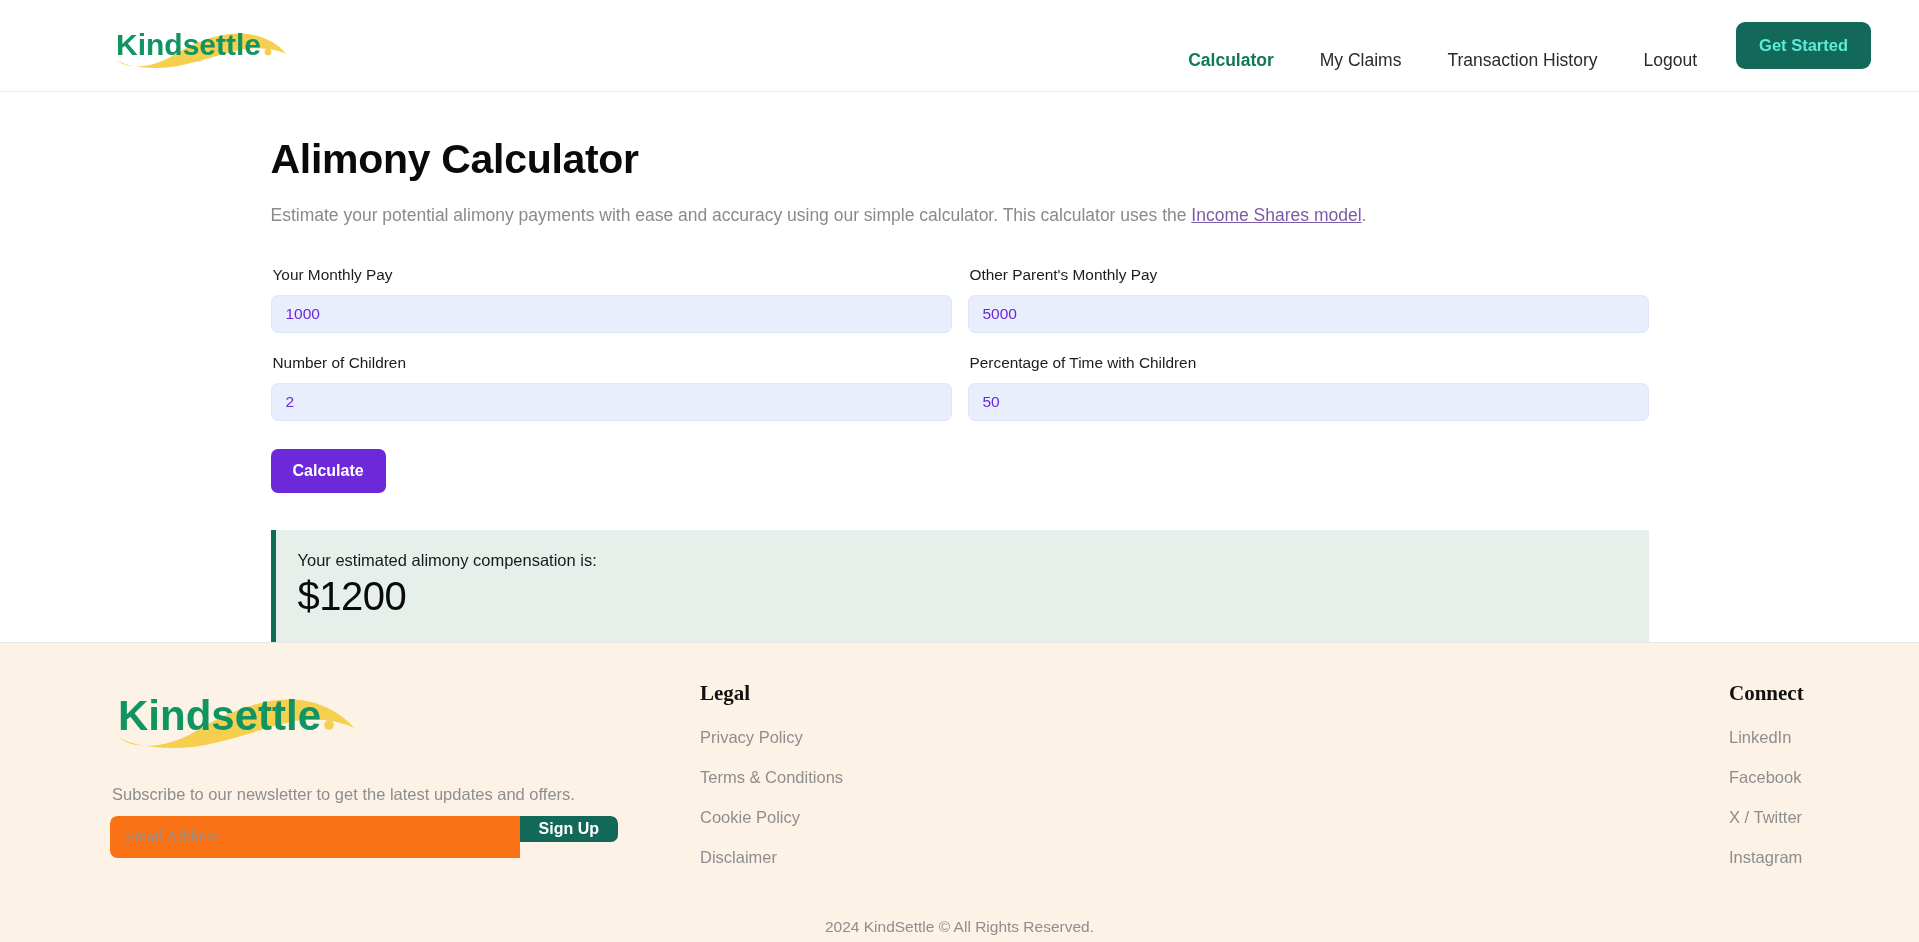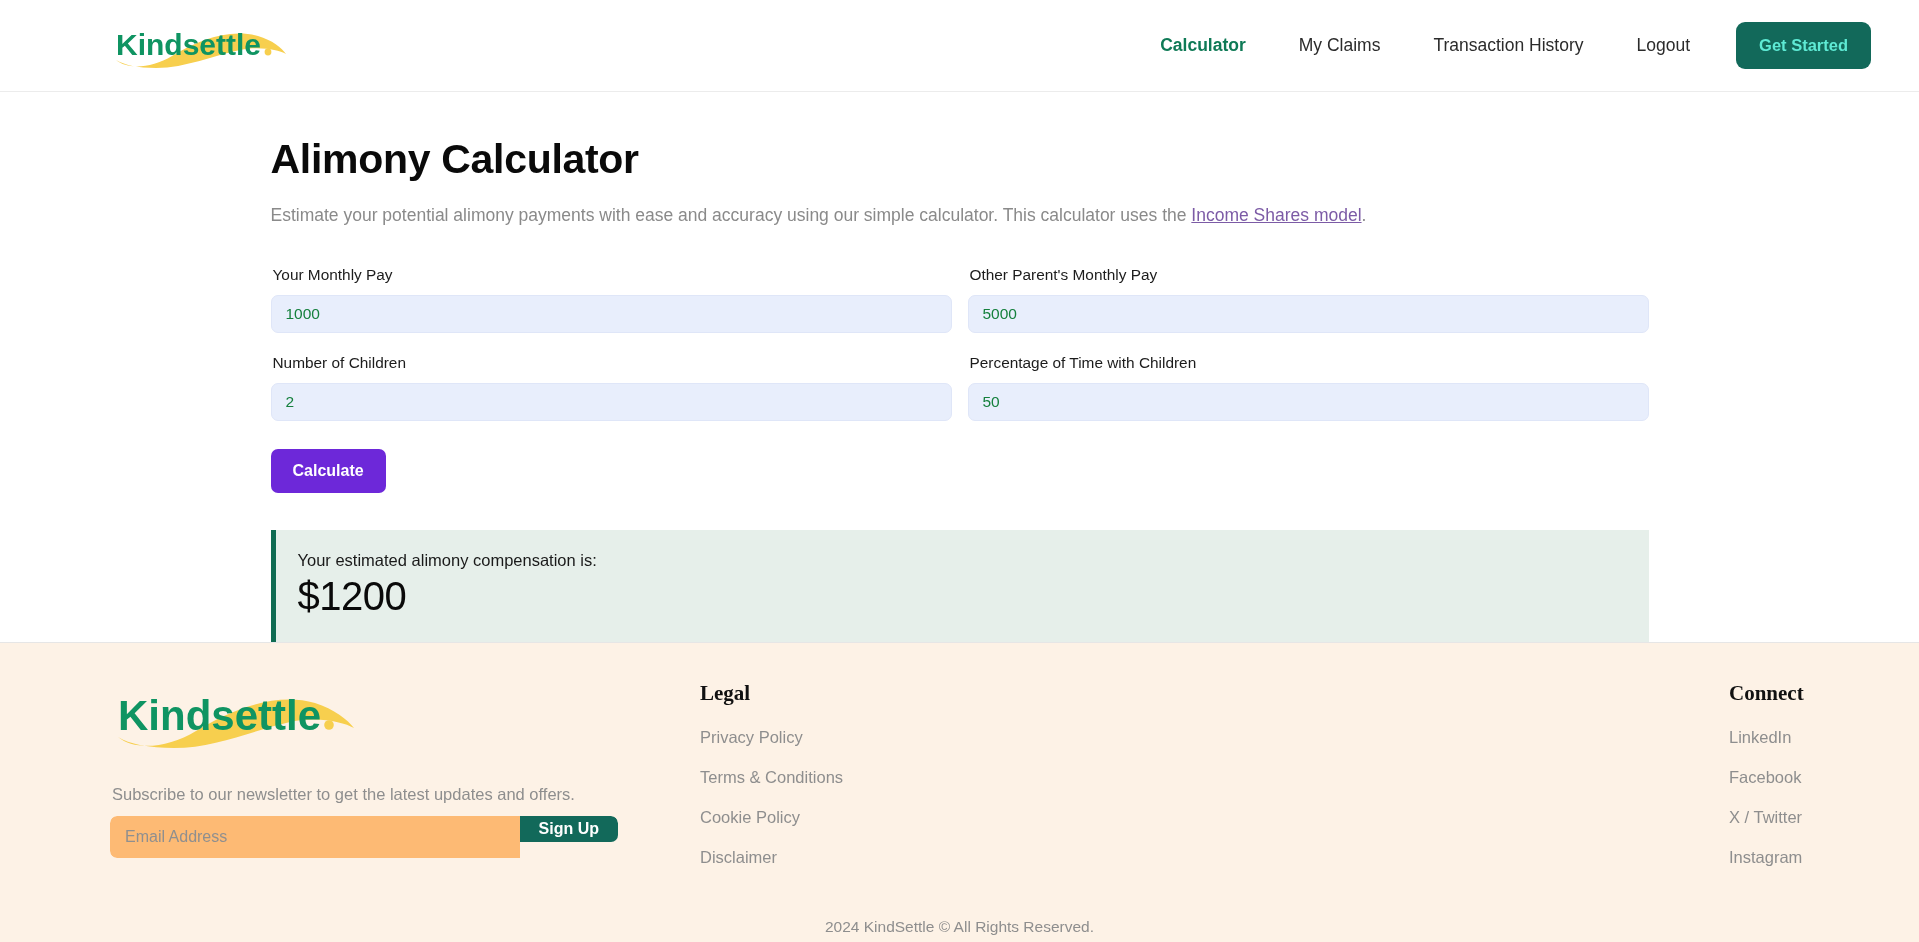--- a/index.html
+++ b/index.html
@@ -22,22 +22,22 @@
     align-items: center;
     justify-content: space-between;
     padding: 0 48px 0 110px;
     border-bottom: 1px solid #ececec;
     position: relative;
   }
   .logo-wrap { display: flex; align-items: center; }
   .logo-svg { display: block; }
   .nav {
     display: flex;
-    align-items: center;
-    gap: 7px;
+    align-items: flex-end;
+    gap: 0;
   }
   .nav-link {
     font-size: 17.5px;
     color: #2b2b2b;
     text-decoration: none;
     padding: 0 23px;
     white-space: nowrap;
     line-height: 1;
     cursor: pointer;
   }
@@ -103,21 +103,21 @@
     font-weight: 400;
   }
   .field-input {
     display: block;
     width: 100%;
     height: 38px;
     background: #e8eefc;
     border: 1px solid #dfe6f8;
     border-radius: 7px;
     font-size: 15.5px;
-    color: #15803d;
+    color: #6d28d9;
     padding: 0 14px;
     font-family: "Liberation Sans", sans-serif;
     outline: none;
   }
 
   .btn-calculate {
     background: #6d28d9;
     color: #ffffff;
     border: none;
     border-radius: 7px;
@@ -169,25 +169,25 @@
   .newsletter {
     display: flex;
     width: 508px;
     border-radius: 7px;
     overflow: hidden;
   }
   .newsletter-input {
     flex: 1;
     height: 42px;
     border: none;
-    background: #fdba74;
+    background: #f97316;
     font-size: 16px;
     color: #2b2b2b;
     padding: 0 15px;
-    font-family: Liberation Sans, sans-serif;
+    font-family: Liberation Serif, serif;
     outline: none;
     border-radius: 7px 0 0 7px;
   }
   .newsletter-input::placeholder { color: #8f8f8f; }
   .btn-signup {
     background: #12695a;
     color: #ffffff;
     border: none;
     font-size: 16px;
     font-weight: 700;

